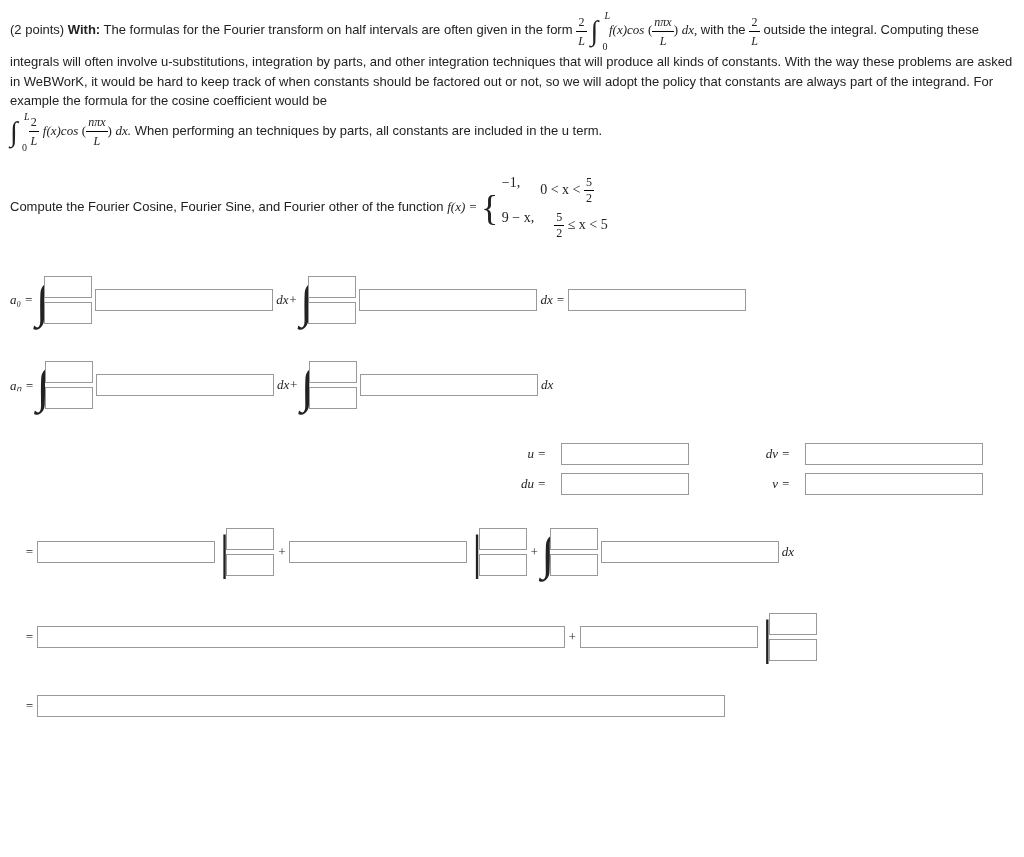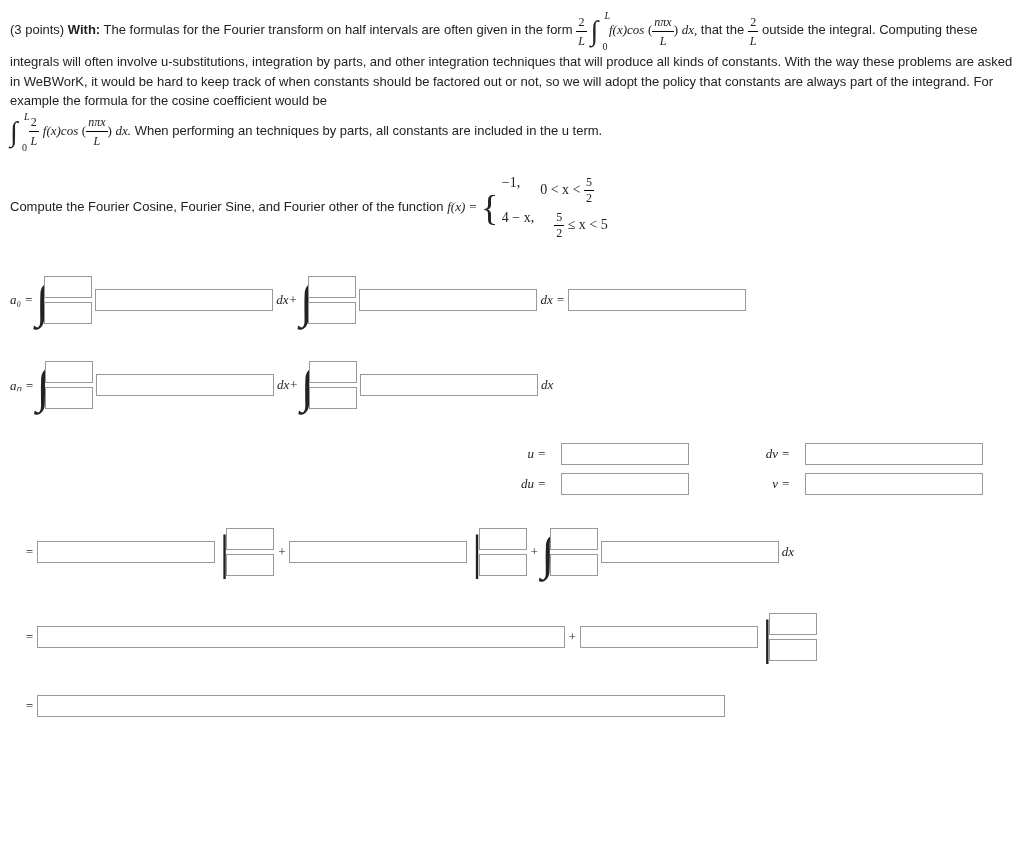--- a/index.html
+++ b/index.html
@@ -25,29 +25,29 @@
 .brace{font-size:36px;font-family:'Times New Roman',serif;vertical-align:middle}
 .piece{display:inline-block;vertical-align:middle;font-family:'Times New Roman',serif;font-size:14px}
 .piece .prow{display:flex;gap:20px;padding:2px 0}
 .uvgrid{display:grid;grid-template-columns:auto auto auto auto;gap:8px 15px;align-items:center;margin:15px 0 15px 480px}
 .uvgrid .lbl{font-family:'Times New Roman',serif;font-style:italic;text-align:right}
 </style>
 </head>
 <body>
 
 <div class="note">
-  <span>(3 points)</span>
+  <span>(2 points)</span>
   <b>With:</b>
   <span>The formulas for the Fourier transform on half intervals are often given in the form</span>
   <span class="frac"><span class="num">2</span><span class="den math">L</span></span>
   <span class="intsym">∫<span class="ub">L</span><span class="lb">0</span></span>
   &nbsp;&nbsp;<span class="math">f(x)cos</span>
   <span class="mathup">(</span><span class="frac"><span class="num math">nπx</span><span class="den math">L</span></span><span class="mathup">)</span>
   <span class="math">dx,</span>
-  <span>that the</span>
+  <span>with the</span>
   <span class="frac"><span class="num">2</span><span class="den math">L</span></span>
   <span>outside the integral. Computing these integrals will often involve u-substitutions, integration by parts, and other integration techniques that will produce all kinds of constants. With the way these problems are asked in WeBWorK, it would be hard to keep track of when constants should be factored out or not, so we will adopt the policy that constants are always part of the integrand. For example the formula for the cosine coefficient would be</span>
   <br>
   <span class="intsym">∫<span class="ub">L</span><span class="lb">0</span></span>
   &nbsp;&nbsp;<span class="frac"><span class="num">2</span><span class="den math">L</span></span>
   <span class="math">f(x)cos</span>
   <span class="mathup">(</span><span class="frac"><span class="num math">nπx</span><span class="den math">L</span></span><span class="mathup">)</span>
   <span class="math">dx.</span>
   <span>When performing an techniques by parts, all constants are included in the u term.</span>
 </div>
@@ -56,21 +56,21 @@
   <span>Compute the Fourier Cosine, Fourier Sine, and Fourier other of the function</span>
   <span class="math">f(x) =</span>
   <span class="piecewrap">
     <span class="brace">{</span>
     <span class="piece">
       <span class="prow">
           <span>−1,</span>
           <span><span>0 &lt; x &lt;</span> <span class="frac"><span class="num">5</span><span class="den">2</span></span></span>
         </span>
       <span class="prow">
-          <span>4 − x,</span>
+          <span>9 − x,</span>
           <span><span class="frac"><span class="num">5</span><span class="den">2</span></span> <span>≤ x &lt; 5</span></span>
         </span>
     </span>
   </span>
 </div>
 
 <div class="row">
   <span class="math">a₀ =</span>
   <span class="intblock">
     <span class="bigint">∫</span>

